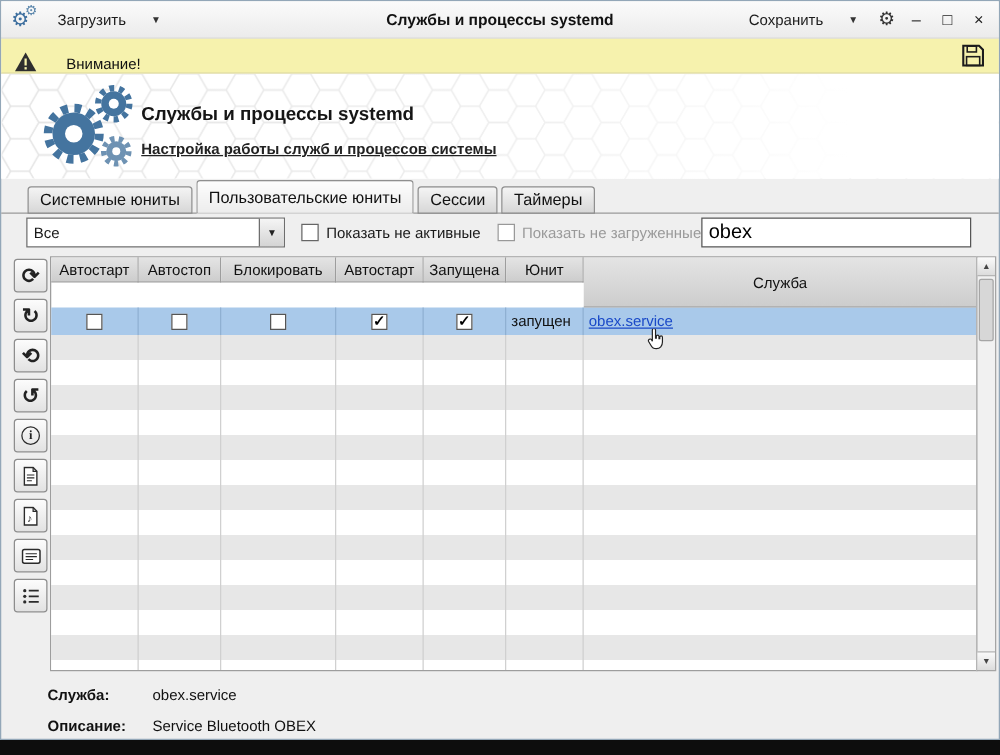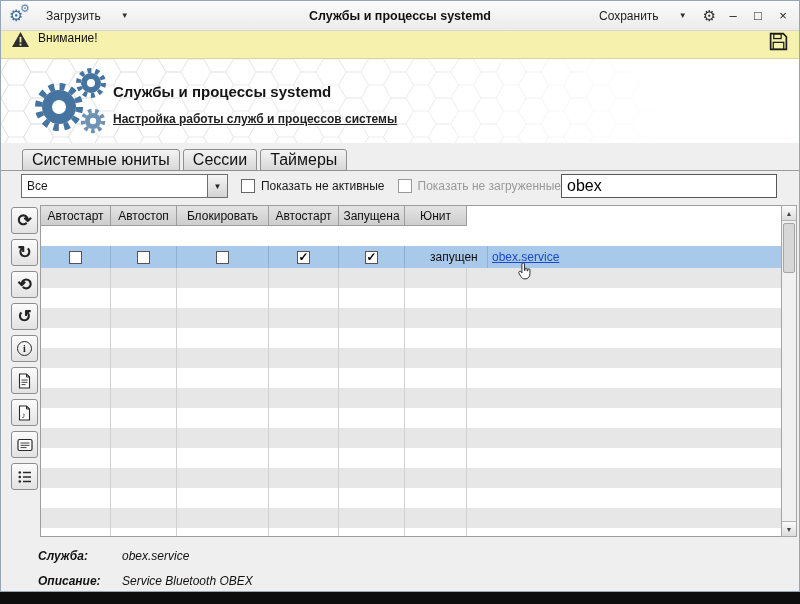--- a/index.html
+++ b/index.html
@@ -22,36 +22,36 @@
   .tb-btn { display:flex; align-items:center; gap:20px; padding:3px 7px; font-size:12px; color:#1c1c1c; }
   .tb-btn .dd { font-size:8px; color:#333; }
   .tb-title { position:absolute; left:50%; transform:translateX(-50%); font-weight:bold;
               font-size:12.5px; color:#111; }
   .tb-right { margin-left:auto; display:flex; align-items:center; gap:9px; }
   .tb-ico { font-size:15px; color:#333; line-height:1; }
   .winbtn { width:16px; text-align:center; font-size:13px; color:#222; line-height:1; }
 
   
   .warnbar { position:absolute; top:30px; left:0; right:0; height:28px; background:#f6f2ad;
-             border-bottom:1px solid #d9d5a0; display:flex; align-items:flex-start; padding:0 10px; gap:8px; }
+             border-bottom:1px solid #d9d5a0; display:flex; align-items:flex-end; padding:0 10px; gap:23px; }
   .warn-text { font-size:12px; color:#111; }
   .spacer { flex:1; }
 
   
   .banner { position:absolute; top:58px; left:0; right:0; height:84px; background:#fff; overflow:hidden; }
   .banner .hexes { position:absolute; left:0; top:0; }
   .banner .gears { position:absolute; left:18px; top:0; }
   .banner-titles { position:absolute; left:112px; top:24px; }
   .banner-title { font-size:15px; font-weight:bold; color:#151515; }
   .banner-subtitle { font-size:12px; font-weight:bold; color:#222; margin-top:12px;text-decoration:underline; }
 
   
   .tabs { position:absolute; top:142px; left:0; right:0; height:28px; display:flex;
           align-items:flex-end; padding-left:21px; border-bottom:1px solid #9a9a9a; }
-  .tab { height:22px; line-height:20px; padding:0 9px; font-size:16px; color:#111;
+  .tab { height:22px; line-height:20px; padding:0 9px; font-size:13px; color:#111;
          background:linear-gradient(#f4f4f4,#d7d7d7); border:1px solid #8f8f8f;
          border-radius:3px 3px 0 0; margin-right:3px; margin-bottom:-1px; white-space:nowrap; }
   .tab.active { height:27px; line-height:25px; background:linear-gradient(#fdfdfd,#ededed);
                 border-bottom:1px solid #efefef; position:relative; z-index:2; }
 
   
   .filterbar { position:absolute; top:172px; left:0; right:0; height:26px;
                display:flex; align-items:center; padding:0 20px; }
   .dropdown { width:218px; height:24px; background:#fff; border:1px solid #6e6e6e;
               display:flex; align-items:center; }
@@ -90,39 +90,39 @@
   .cw4 { width:70px; } .cw5 { width:66px; } .cw6 { width:62px; }
   .service-span { position:absolute; right:0; top:0; width:314px; height:40px;
                   border-right:none; border-left:none; }
   .row { display:flex; height:22px; flex:none; background:#a9c9ea; }
   .row .cell { border-right:1px solid #8fb0d2; display:flex; align-items:center; justify-content:center; }
   .row .cell.txt { justify-content:flex-start; padding-left:4px; }
   .row .c7 { flex:1; border-right:none; }
   .cb { width:13px; height:13px; background:#fff; border:1px solid #555; font-size:12px;
         line-height:11px; text-align:center; font-weight:bold; color:#000; }
   .svc-link { color:#1a49c8; text-decoration:underline; font-size:12px; }
-  .unit-status { font-size:12px; color:#111;margin-left:21px; }
+  .unit-status { font-size:12px; color:#111; }
   .stripes { position:relative; flex:1;
              background:repeating-linear-gradient(to bottom,#e7e7e7 0 20px,#ffffff 20px 40px); }
   .vline { position:absolute; top:0; bottom:0; width:1px; background:#d0d0d0; }
 
   
   .vscroll { position:absolute; left:780px; top:0; width:16px; height:332px;
              border:1px solid #a5a5a5; background:#f1f1f1; }
   .sb-btn { position:absolute; left:0; width:14px; height:15px; background:linear-gradient(#fafafa,#dcdcdc);
             font-size:7px; color:#444; display:flex; align-items:center; justify-content:center; }
   .sb-up { top:0; border-bottom:1px solid #b5b5b5; }
   .sb-down { bottom:0; border-top:1px solid #b5b5b5; }
   .sb-thumb { position:absolute; left:1px; top:17px; width:12px; height:50px; background:#d7d7d7;
               border:1px solid #a5a5a5; border-radius:2px; }
   .cursor-ptr { position:absolute; left:516px; top:58px; }
 
   
   .details { position:absolute; left:37px; top:548px; font-size:12px; }
-  .detail-row { display:flex; margin-bottom:11px;font-style:italic; }
+  .detail-row { display:flex; margin-bottom:11px; }
   .detail-label { width:84px; font-weight:bold; color:#111; }
   .detail-value { color:#111; }
 </style>
 </head>
 <body>
 
 <div class="window">
 
   <div class="titlebar">
     <span class="app-icon">
@@ -197,20 +197,21 @@
       <circle cx="74" cy="62" r="3.2" fill="#ffffff"></circle>
     </svg>
     <div class="banner-titles">
       <div class="banner-title">Службы и процессы systemd</div>
       <div class="banner-subtitle">Настройка работы служб и процессов системы</div>
     </div>
   </div>
 
   <div class="tabs">
     <div class="tab">Системные юниты</div>
+    <div class="tab active">Пользовательские юниты</div>
     <div class="tab">Сессии</div>
     <div class="tab">Таймеры</div>
   </div>
 
   <div class="filterbar">
     <div class="dropdown">
       <span class="dd-text">Все</span>
       <span class="dd-btn">
         <span>▼</span>
       </span>
@@ -277,20 +278,21 @@
     <div class="grid">
       <div class="thead">
         <div class="h-row">
           <div class="hcell cw1">Автостарт</div>
           <div class="hcell cw2">Автостоп</div>
           <div class="hcell cw3">Блокировать</div>
           <div class="hcell cw4">Автостарт</div>
           <div class="hcell cw5">Запущена</div>
           <div class="hcell cw6">Юнит</div>
         </div>
+        <div class="hcell service-span">Служба</div>
       </div>
 
       <div class="row selected">
         <div class="cell cw1">
           <span class="cb"></span>
         </div>
         <div class="cell cw2">
           <span class="cb"></span>
         </div>
         <div class="cell cw3">

